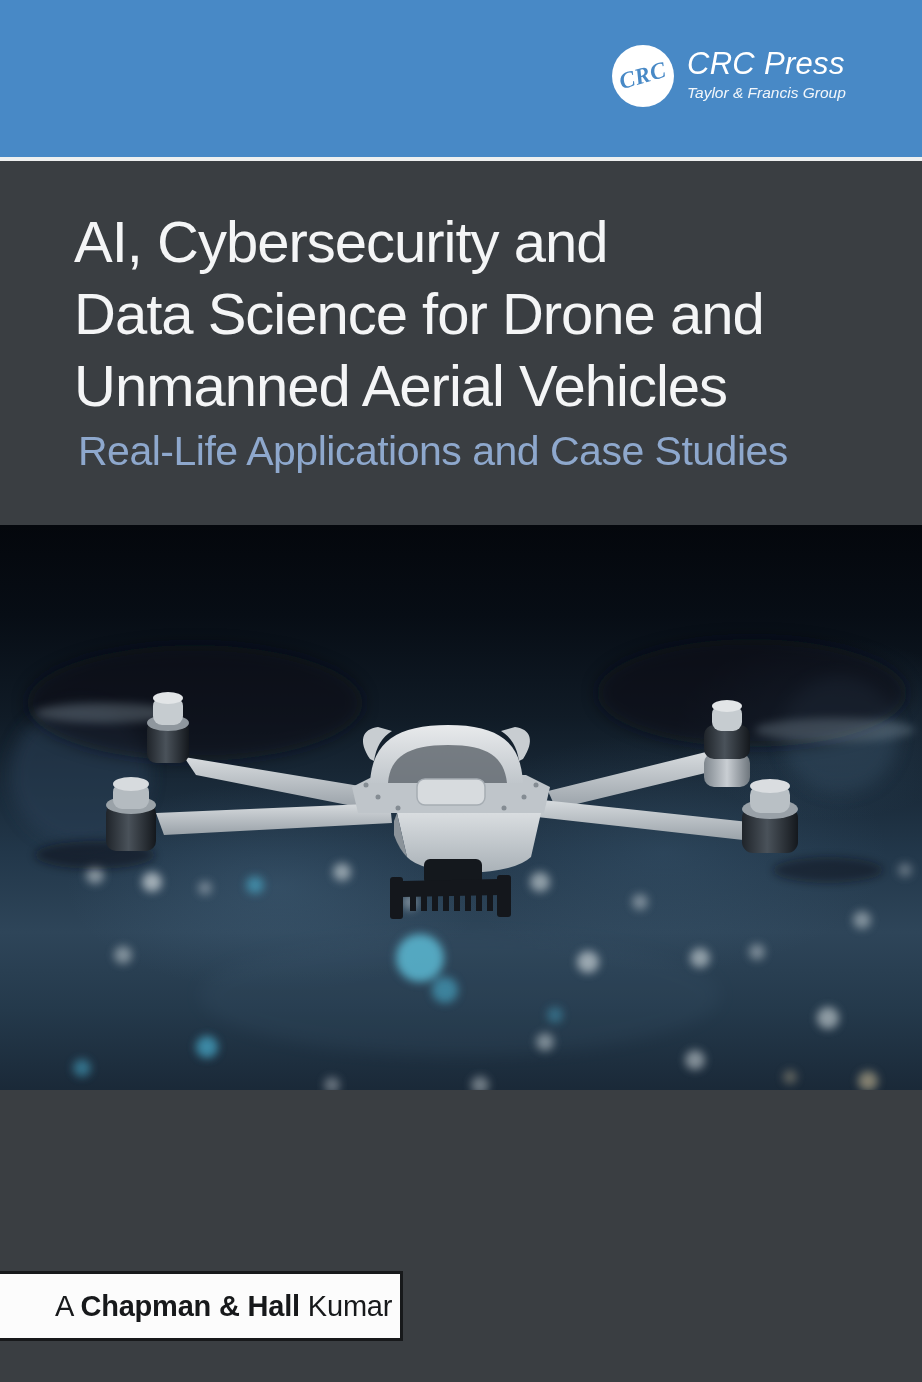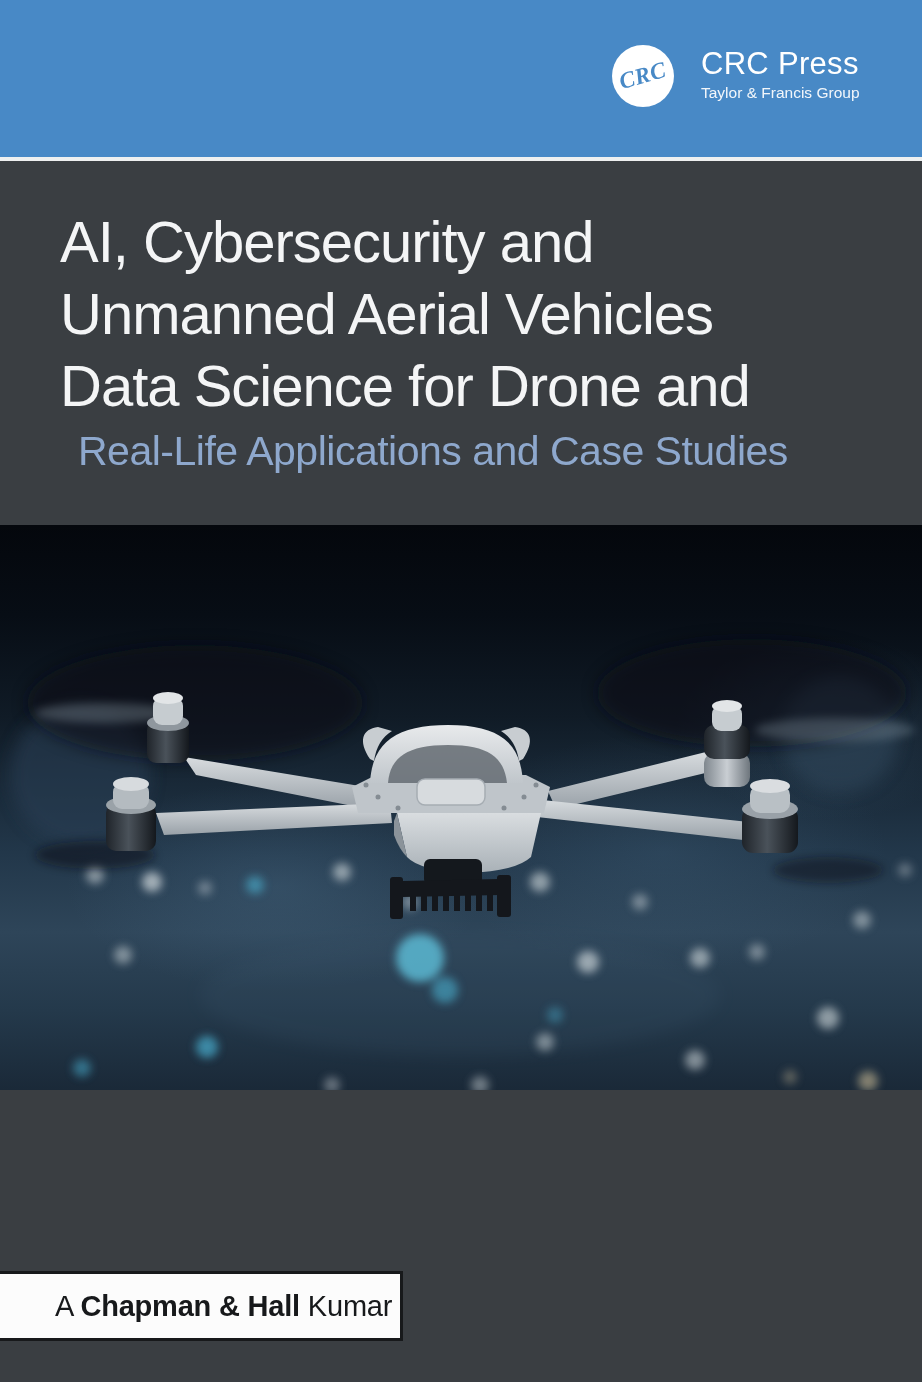--- a/index.html
+++ b/index.html
@@ -19,26 +19,26 @@
   .strip{position:absolute;top:157px;left:0;width:100%;height:4px;background:#eef0f0;}
   .logo{position:absolute;top:45px;left:612px;display:flex;align-items:flex-start;}
   .logo-circle{
     width:62px;height:62px;border-radius:50%;background:#ffffff;
     display:flex;align-items:center;justify-content:center;flex:0 0 auto;
   }
   .logo-circle span{
     font-family:"Liberation Serif",serif;font-style:italic;font-weight:700;
     font-size:23px;color:var(--band-blue);transform:rotate(-16deg);letter-spacing:.5px;
   }
-  .logo-text{margin-left:27px;padding-top:2px;color:#ffffff;}
+  .logo-text{margin-left:13px;padding-top:2px;color:#ffffff;font-style:italic;}
   .logo-name{font-size:31px;line-height:34px;font-weight:400;letter-spacing:.3px;}
   .logo-group{font-size:15.5px;line-height:18px;font-weight:400;opacity:.93;margin-top:3px;text-align:center;}
   
   .title{
-    position:absolute;left:60px;top:206px;margin:0;color:var(--title-white);
+    position:absolute;left:74px;top:206px;margin:0;color:var(--title-white);
     font-size:58px;line-height:72px;font-weight:400;letter-spacing:-1px;
   }
   .title .tl{display:block;white-space:nowrap;}
   .subtitle{
     position:absolute;left:78px;top:427px;margin:0;color:var(--subtitle-blue);
     font-size:41px;line-height:48px;font-weight:400;letter-spacing:-.5px;white-space:nowrap;text-align:right;
   }
   
   .photo{
     position:absolute;left:0;top:525px;width:922px;height:565px;margin:0;
@@ -78,22 +78,22 @@
         <div class="logo-name">CRC Press</div>
         <div class="logo-group">Taylor &amp; Francis Group</div>
       </div>
     </div>
   </header>
 
   <div class="strip"></div>
 
   <h1 class="title">
     <span class="tl">AI, Cybersecurity and</span>
+    <span class="tl">Data Science for Drone and</span>
     <span class="tl">Unmanned Aerial Vehicles</span>
-    <span class="tl">Data Science for Drone and</span>
   </h1>
 
   <h2 class="subtitle">Real-Life Applications and Case Studies</h2>
 
   <figure class="photo" aria-label="White quadcopter drone with blurred spinning propellers flying at night above out-of-focus blue and white bokeh lights">
     <svg viewBox="0 0 922 565" xmlns="http://www.w3.org/2000/svg">
       <defs>
         <filter id="b8" x="-60%" y="-60%" width="220%" height="220%">
             <feGaussianBlur stdDeviation="8"></feGaussianBlur>
           </filter>

